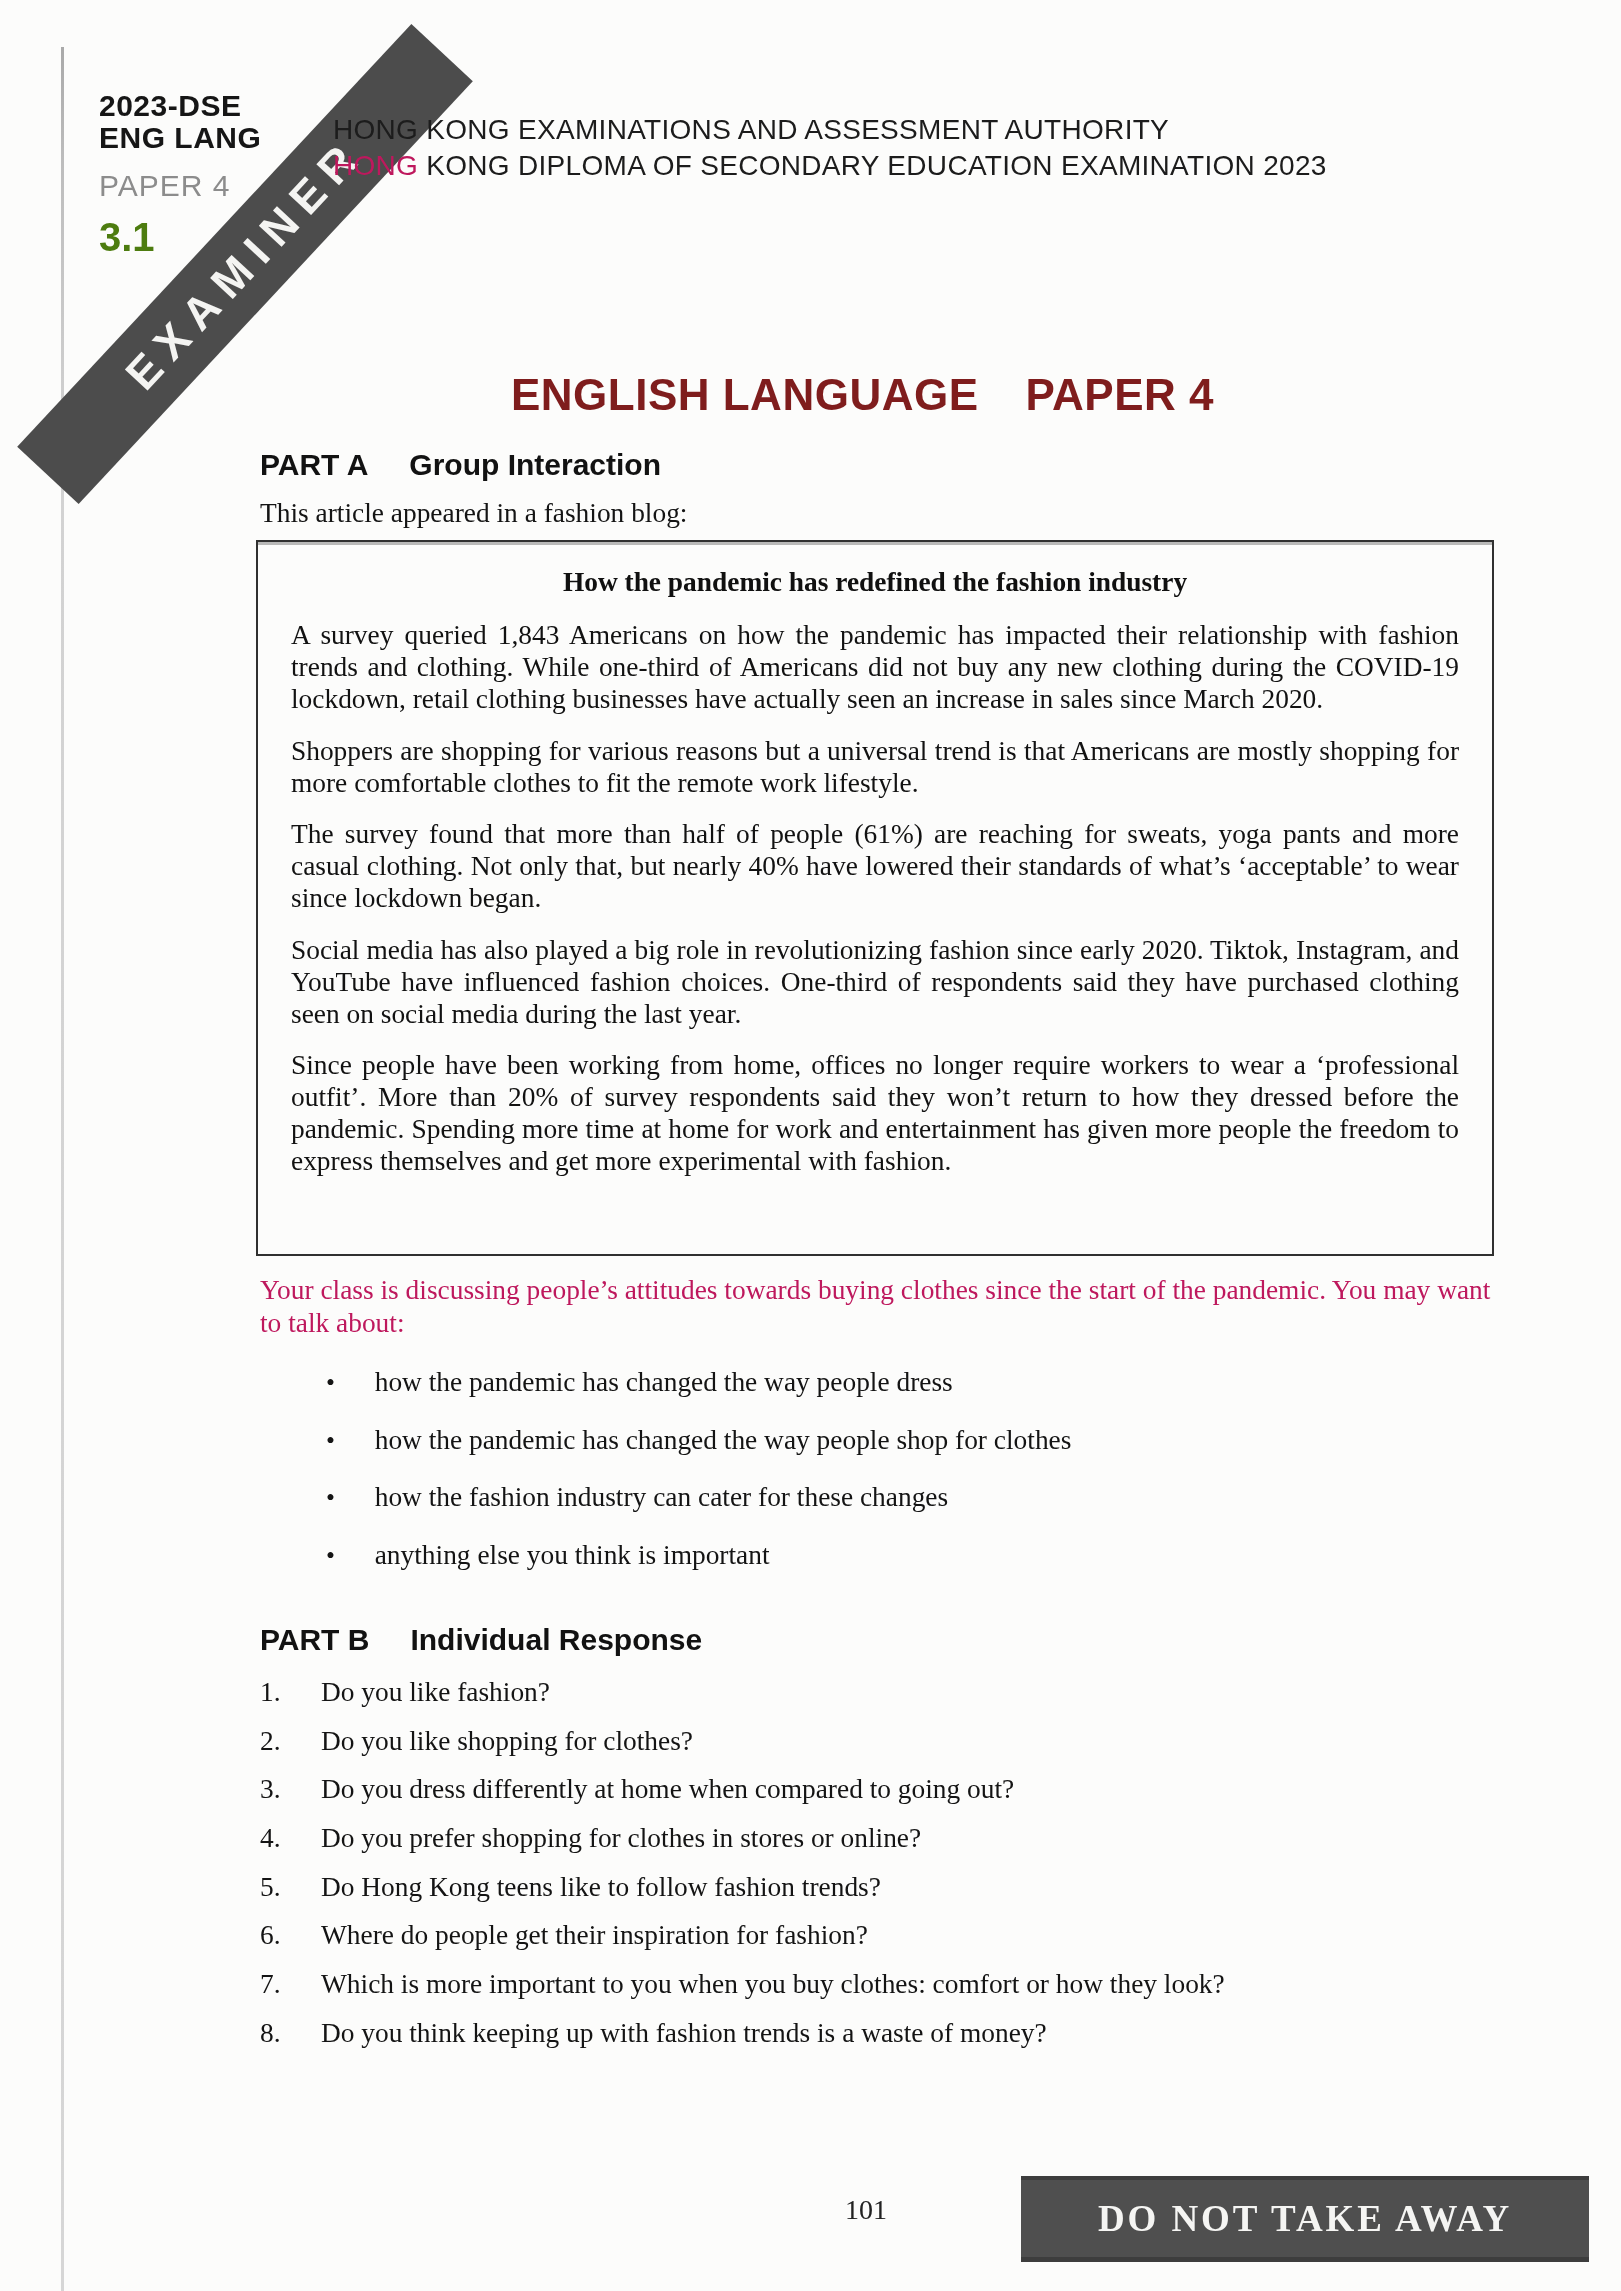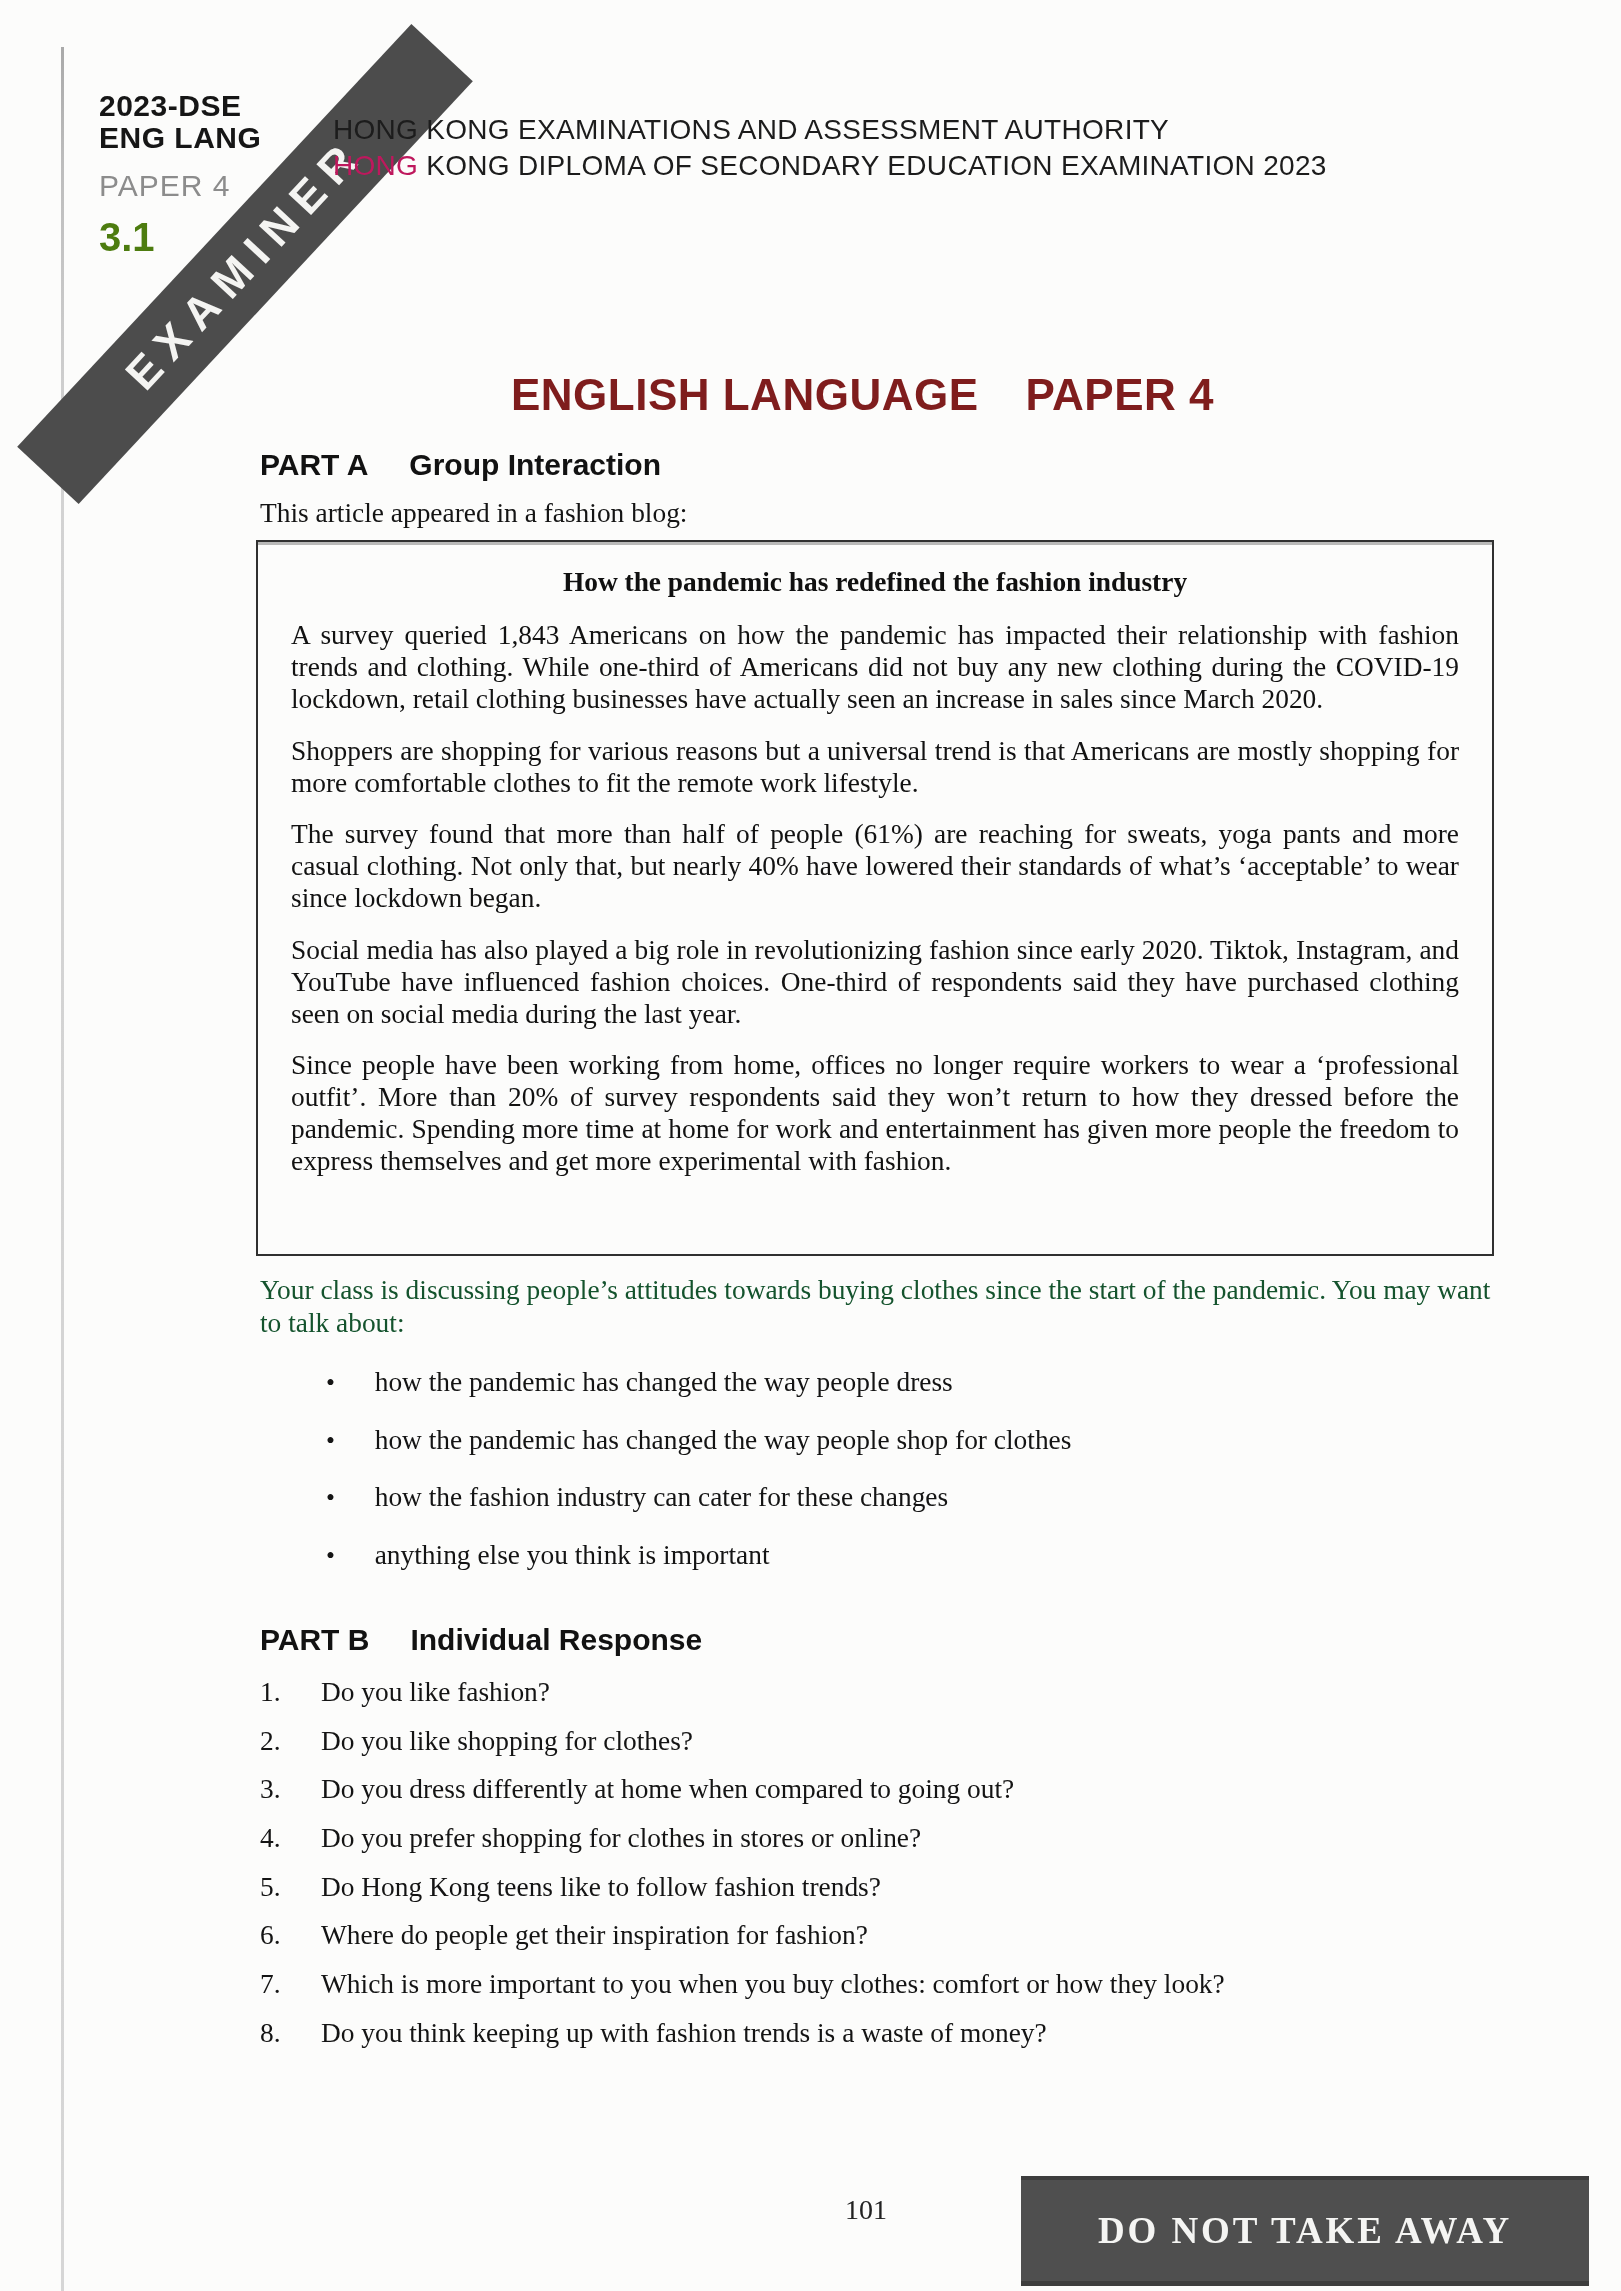--- a/index.html
+++ b/index.html
@@ -80,36 +80,36 @@
   }
   .article-tagline{
     font-style:italic;font-size:27.4px;line-height:32px;margin:0 0 21.6px 0;color:#121212;
   }
   .article-box p.body{
     font-size:27.4px;line-height:32px;margin:0 0 19.6px 0;
     text-align:justify;color:#121212;
   }
   .discussion{
     position:absolute;left:260px;top:1274px;width:1237px;
-    font-size:27.4px;line-height:33px;color:#14532d;
+    font-size:27.4px;line-height:33px;color:#be185d;
   }
   .bullets{position:absolute;left:326px;top:1366px;}
   .bullet-item{display:flex;align-items:flex-start;margin-bottom:24.5px;
     font-size:27.4px;line-height:33px;color:#141414;}
   .bullet-dot{width:13.7px;margin-right:35px;font-size:25.5px;}
   .questions{position:absolute;left:260px;top:1676px;width:1245px;}
   .question-row{display:flex;margin-bottom:15.7px;font-size:27.4px;line-height:33px;color:#141414;}
   .question-num{width:61px;flex:none;}
   
   .page-number{
     position:absolute;left:812px;top:2194px;width:108px;text-align:center;
     font-size:28px;color:#222;
   }
   .notice-banner{
-    position:absolute;left:1021px;top:2176px;width:568px;height:110px;
+    position:absolute;left:1021px;top:2176px;width:568px;height:86px;
     box-sizing:border-box;
     background:#4f4f4f;
     border-top:4.9px solid #3d3d3d;border-bottom:5.9px solid #3d3d3d;
     display:flex;align-items:center;justify-content:center;
   }
   .notice-banner span{
     color:#f5f5f3;font-family:"Liberation Serif", serif;
     font-weight:700;font-size:37px;letter-spacing:2.9px;white-space:nowrap;
   }
 </style>

